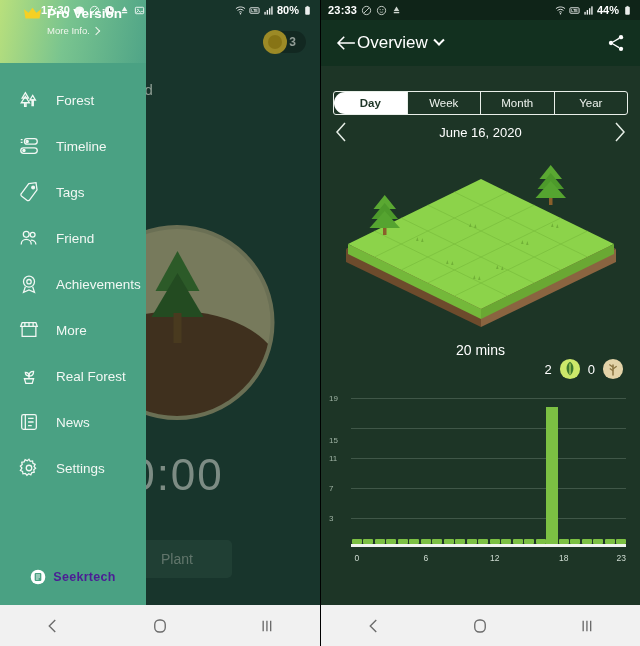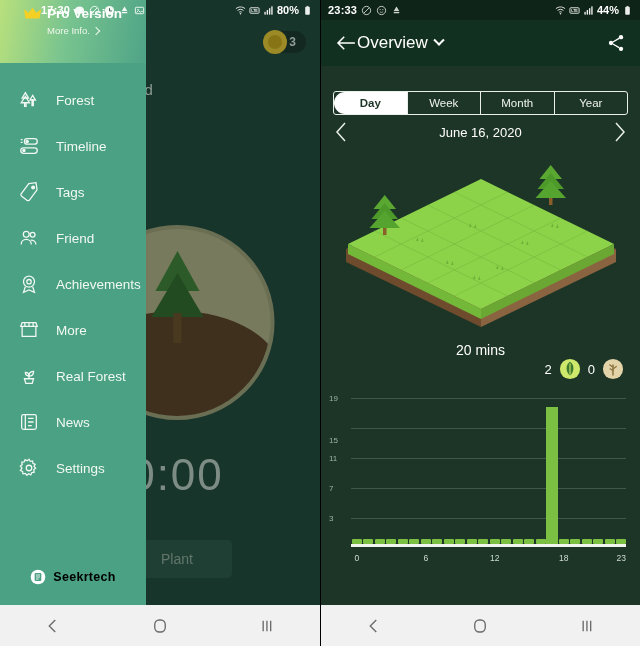--- a/index.html
+++ b/index.html
@@ -61,21 +61,21 @@
   .chev{ width:6px;height:6px;border-right:1.4px solid #f0f6ec;border-bottom:1.4px solid #f0f6ec;
          transform:rotate(-45deg); }
 
   .menu{ flex:1; padding-top:14px; }
   .mitem{ display:flex; align-items:center; height:46px; padding-left:18px; gap:16px; }
   .mico{ width:22px;height:22px; flex:none; }
   .mlabel{ color:#f2f8f4; font-size:13.5px; }
 
   .brand{ height:56px; display:flex; align-items:center; justify-content:center; gap:7px; }
   .brand-mark{ width:16px;height:16px; }
-  .brand-txt{ color:#000000; font-size:12.5px; font-weight:bold; letter-spacing:.3px; }
+  .brand-txt{ color:#4c1d95; font-size:12.5px; font-weight:bold; letter-spacing:.3px; }
 
   
   .right-root{ position:absolute; inset:0; background:#1d3526; }
   .r-status{ background:#0f2418; }
   .appbar{ height:46px; background:#12301f; display:flex; align-items:center; padding:0 14px; }
   .back-arrow{ width:22px;height:16px; }
   .appbar-title{ flex:1; display:flex; align-items:center; justify-content:flex-start; gap:7px;
                  color:#fff; font-size:17px; }
   .cdown{ width:8px;height:8px; border-right:2px solid #fff; border-bottom:2px solid #fff;
           transform:rotate(45deg) translate(-2px,-2px); }

